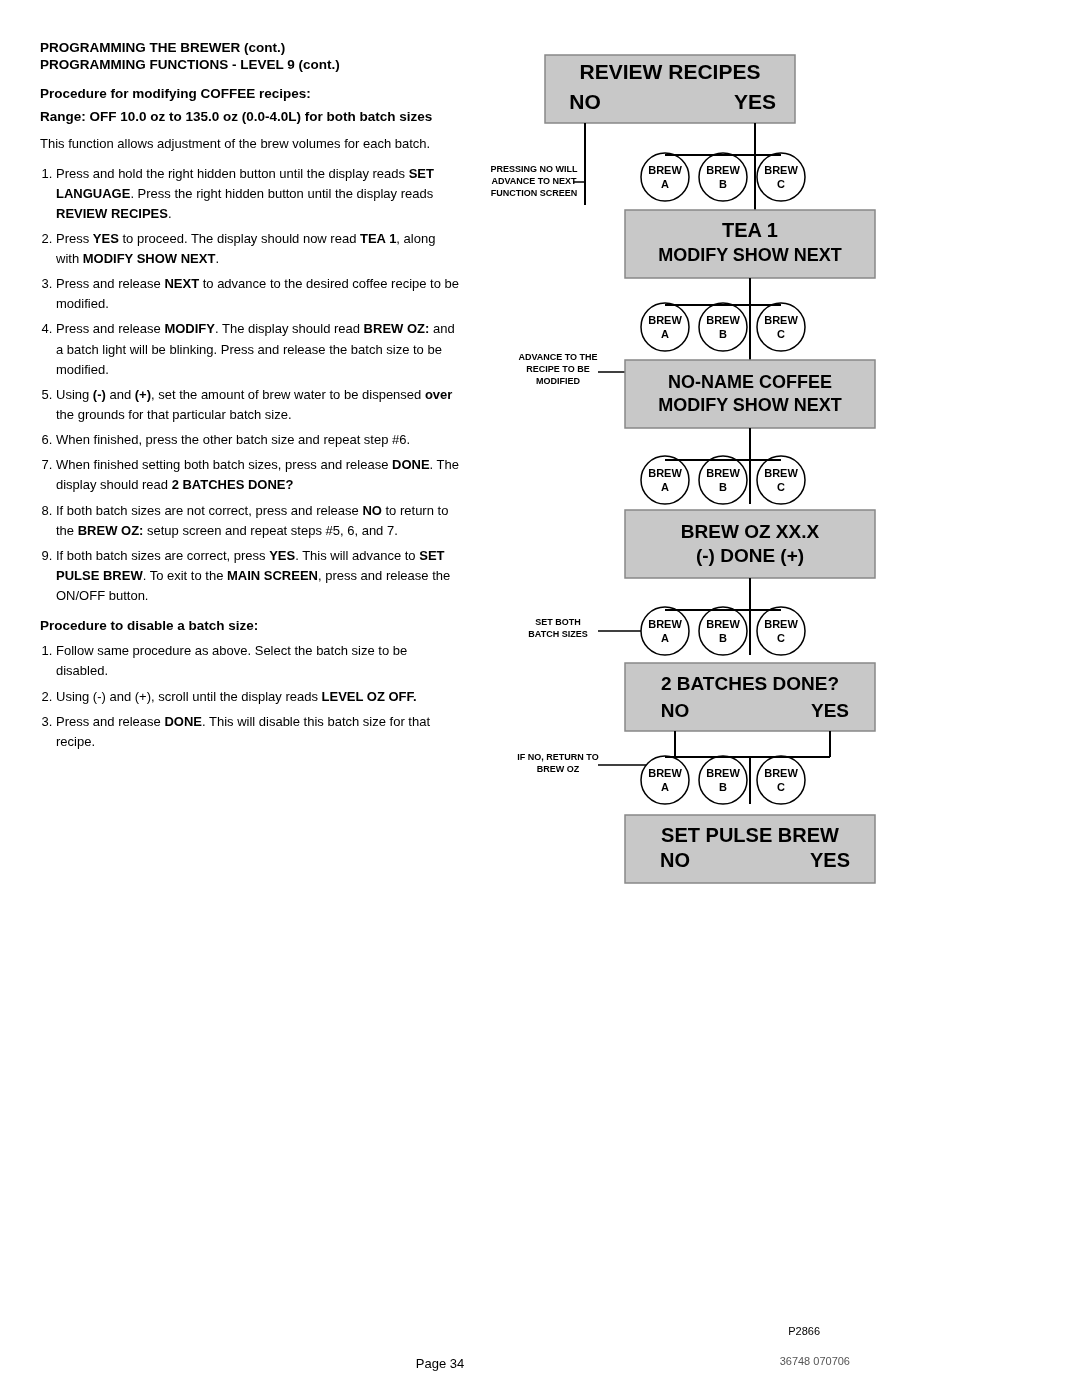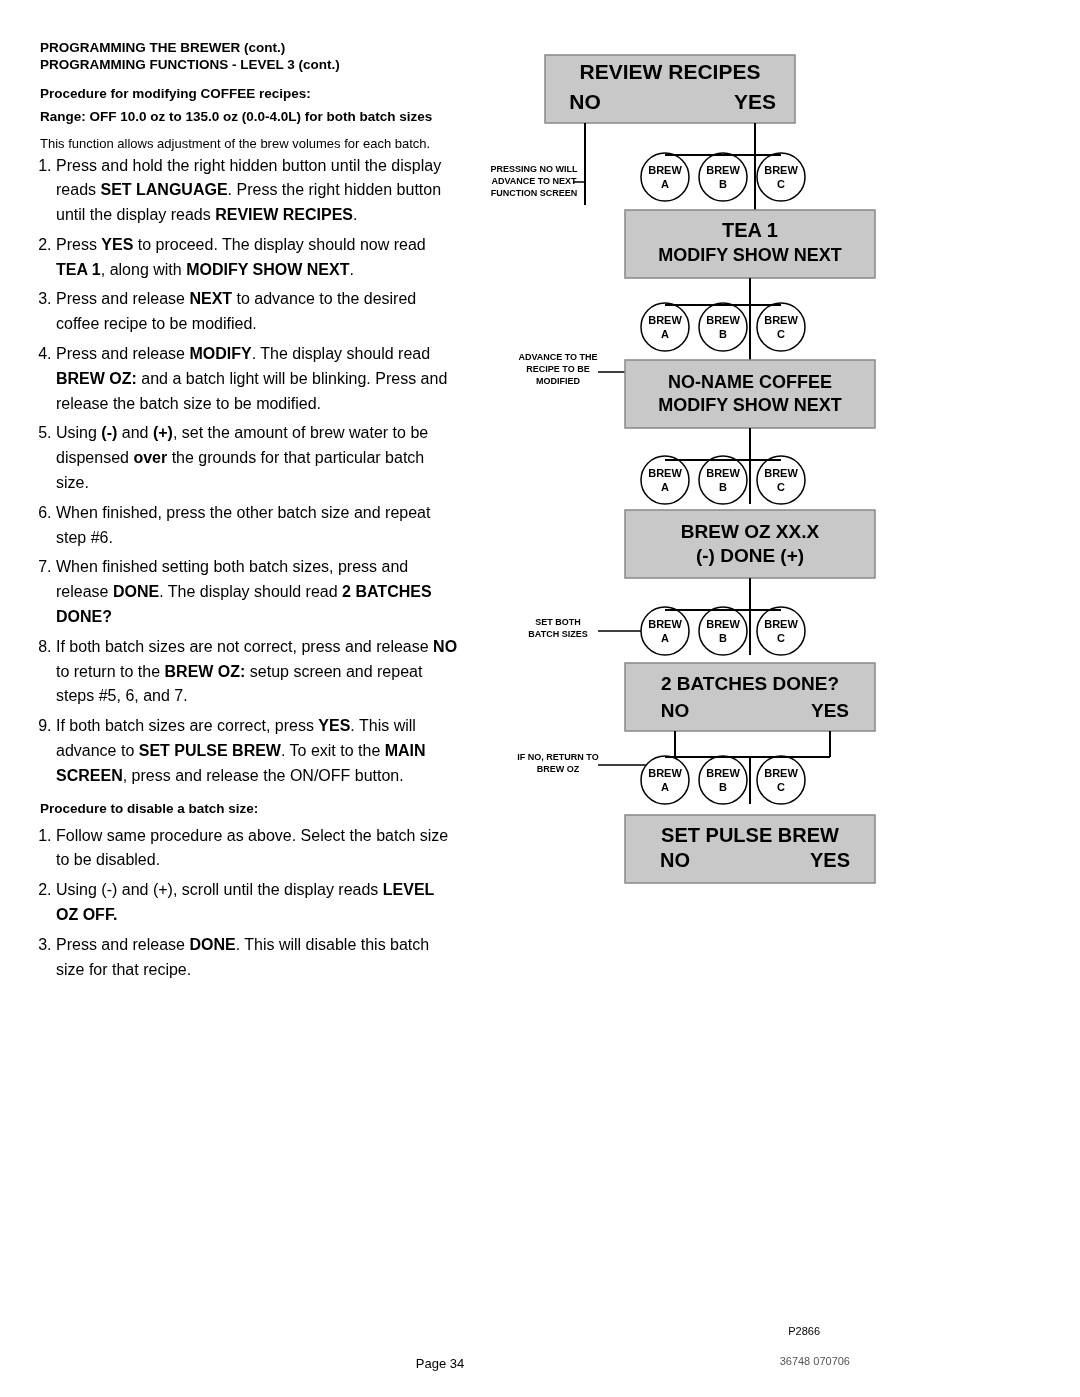--- a/index.html
+++ b/index.html
@@ -35,24 +35,25 @@
       margin-bottom: 8px;
     }
     .left-col .section-title {
       font-size: 13.5px;
       font-weight: bold;
       margin-bottom: 8px;
     }
     .left-col p {
       font-size: 13px;
       line-height: 1.5;
+      margin-bottom: 10px;
     }
     .left-col ol {
       margin-left: 16px;
-      font-size: 16px;
+      font-size: 13px;
       line-height: 1.55;
       margin-bottom: 12px;
     }
     .left-col ol li {
       margin-bottom: 5px;
     }
     .page-num {
       position: absolute;
       bottom: 26px;
       left: 50%;
@@ -85,21 +86,21 @@
     }
 
   </style>
 </head>
 <body>
 
 <div class="page">
 
   <div class="left-col">
     <h2>PROGRAMMING THE BREWER (cont.)</h2>
-    <h2 style="margin-bottom:14px;">PROGRAMMING FUNCTIONS - LEVEL  3 (cont.)</h2>
+    <h2 style="margin-bottom:14px;">PROGRAMMING FUNCTIONS - LEVEL  9 (cont.)</h2>
 
     <div class="section-title">Procedure for modifying COFFEE recipes:</div>
 
     <h3 style="font-size:13.5px;margin-bottom:10px;">Range:  OFF 10.0 oz to 135.0 oz (0.0-4.0L) for both batch sizes</h3>
 
     <p>This function allows adjustment of the brew volumes for each batch.</p>
 
     <ol>
       <li>Press and hold the right hidden button until the display reads <strong>SET LANGUAGE</strong>. Press the right hidden button until the display reads <strong>REVIEW RECIPES</strong>.</li>
       <li>Press <strong>YES</strong> to proceed. The display should now read <strong>TEA 1</strong>, along with <strong>MODIFY SHOW NEXT</strong>.</li>

